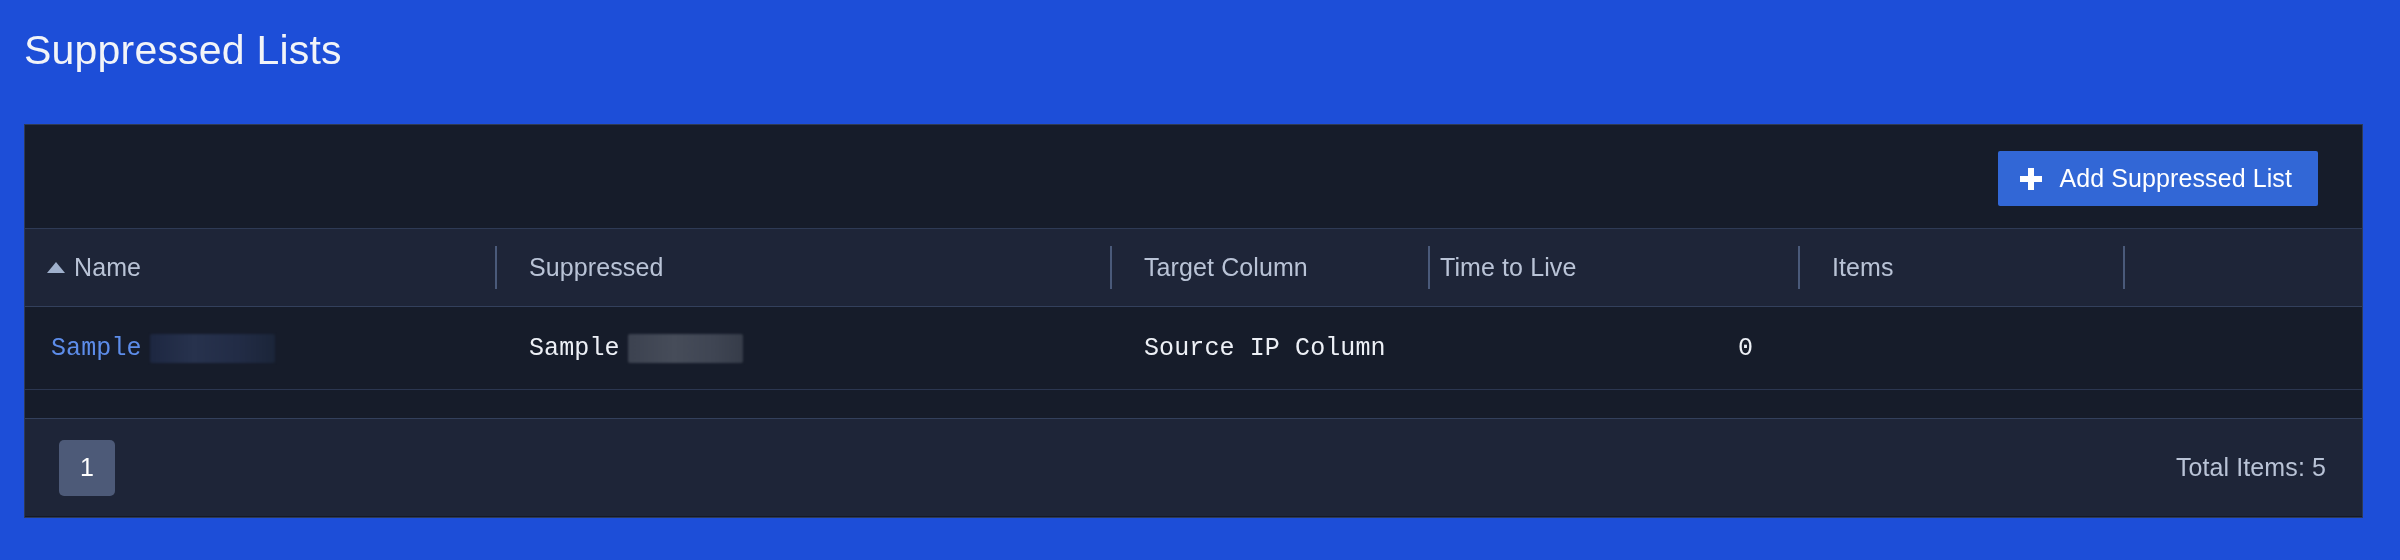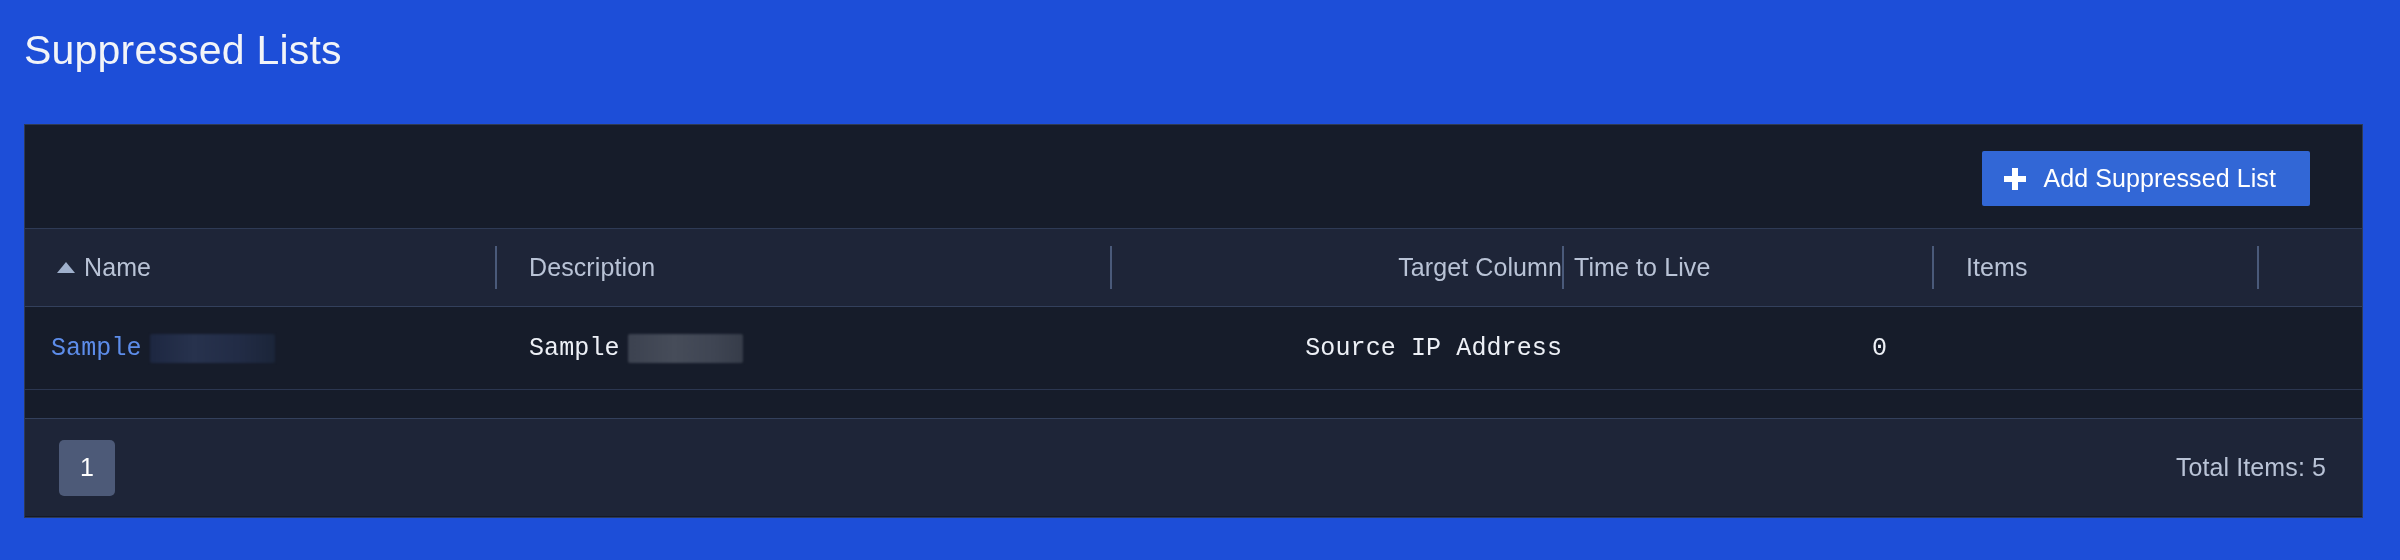--- a/index.html
+++ b/index.html
@@ -42,24 +42,24 @@
 
   
   .toolbar {
     position: relative;
     height: 104px;
     background: #161c2a;
     border-bottom: 1px solid #2e3a55;
   }
   .add-button {
     position: absolute;
-    right: 52px;
+    right: 44px;
     top: 26px;
     height: 55px;
-    padding: 0 34px 0 22px;
+    padding: 0 26px 0 22px;
     display: flex;
     align-items: center;
     gap: 17px;
     background: #3267d6;
     border: none;
     border-radius: 2px;
     cursor: pointer;
     font-family: "Liberation Sans", sans-serif;
   }
   .plus-icon {
@@ -108,35 +108,35 @@
     white-space: nowrap;
   }
   .th .divider {
     position: absolute;
     left: 0;
     top: 17px;
     bottom: 17px;
     width: 2px;
     background: #4a5a7a;
   }
-  .th.first { padding-left: 32px; }
+  .th.first { padding-left: 22px; }
 
   .sort-caret {
     width: 0; height: 0;
     border-left: 9px solid transparent;
     border-right: 9px solid transparent;
     border-bottom: 11px solid #9fb0cc;
     margin-right: 9px;
     flex: 0 0 auto;
   }
 
   
   .c-name   { width: 470px; }
   .c-desc   { width: 615px; }
-  .c-target { width: 452px; justify-content: flex-end; }
+  .c-target { width: 318px; }
   .c-ttl    { width: 370px; padding-left: 12px; }
   .c-items  { width: 325px; }
   .c-act    { flex: 1 1 auto; }
 
   .tbody-row {
     display: flex;
     align-items: stretch;
     height: 83px;
     background: #161c2a;
     border-bottom: 1px solid #2b3650;
@@ -244,21 +244,21 @@
     <div class="table">
 
       <div class="thead-row">
         <div class="th first c-name">
 
           <span class="sort-caret"></span>
           <span>Name</span>
         </div>
         <div class="th c-desc">
           <span class="divider"></span>
-          <span>Description</span>
+          <span>Suppressed</span>
         </div>
         <div class="th c-target">
           <span class="divider"></span>
           <span>Target Column</span>
         </div>
         <div class="th c-ttl">
           <span class="divider"></span>
           <span>Time to Live</span>
         </div>
         <div class="th c-items">
@@ -272,21 +272,21 @@
 
       <div class="tbody-row">
         <div class="td first c-name">
           <span class="cell-link">Sample</span>
             <span class="redact navy"></span>
         </div>
         <div class="td c-desc">
           <span>Sample</span>
             <span class="redact gray"></span>
         </div>
-        <div class="td c-target">Source IP Address</div>
+        <div class="td c-target">Source IP Column</div>
         <div class="td num c-items">0</div>
         <div class="td c-act"></div>
       </div>
 
       <div class="spacer-row"></div>
 
     </div>
 
     <div class="footer">
       <div class="pager">

